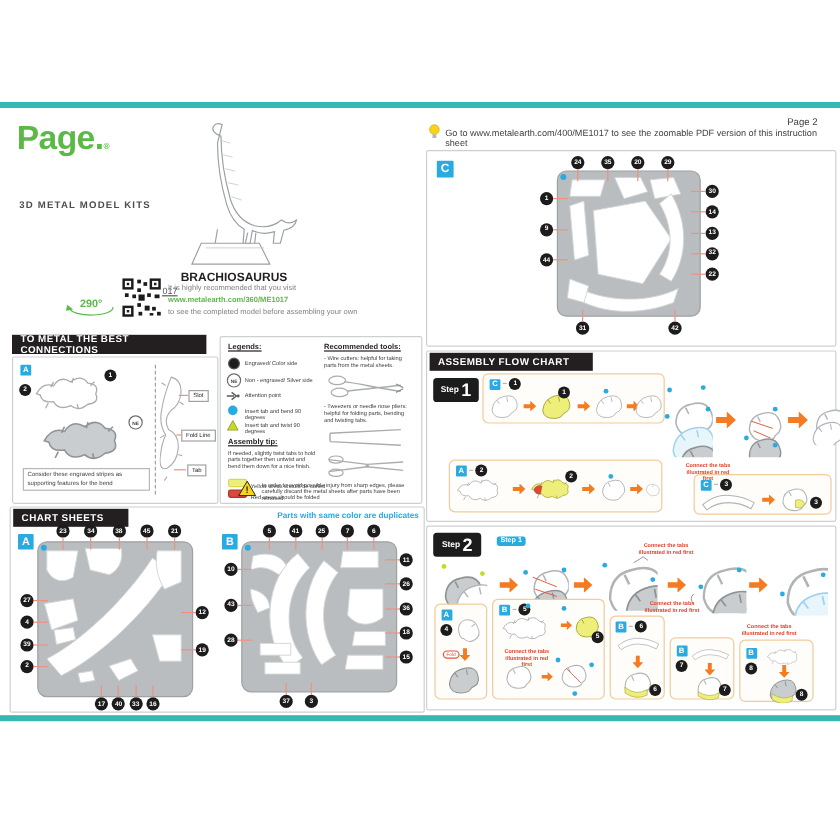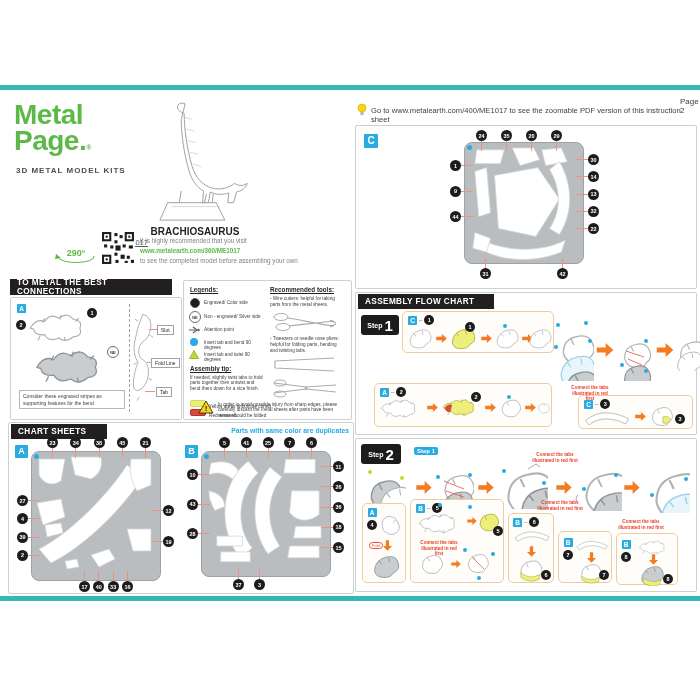--- a/index.html
+++ b/index.html
@@ -73,29 +73,28 @@
         <polygon points="3.5,0 7.5,0 7.5,7 11,7 5.5,13 0,7 3.5,7"></polygon>
       </symbol>
   </defs>
 </svg>
 
 <div>
 
   <div class="bar" style="top:85px"></div>
   <div class="bar" style="top:596px"></div>
 
-  <div class="abs" style="left:680px;top:97px;font-size:8px;color:#414042;">Page 2</div>
+  <div class="abs" style="left:656px;top:97px;font-size:8px;color:#414042;">Page 2</div>
   <svg class="abs" style="left:357px;top:103px" width="10" height="14" viewBox="0 0 10 14">
     <circle cx="5" cy="5" r="4" fill="#f7d417" stroke="#d8b90a" stroke-width="0.7"></circle>
     <rect x="3.4" y="9" width="3.2" height="3" fill="#b5b7b9"></rect>
   </svg>
   <div class="abs" style="left:371px;top:106px;font-size:7.6px;color:#414042;">Go to www.metalearth.com/400/ME1017 to see the zoomable PDF version of this instruction sheet</div>
 
   <div class="abs" style="left:14px;top:102px;font-size:28px;font-weight:bold;color:#5cb947;line-height:26px;letter-spacing:-0.5px;">
-    <div><span>Metal</span></div>
     <div><span>Page</span><span>.</span><span style="font-size:7px;vertical-align:baseline;">®</span></div>
   </div>
   <div class="abs" style="left:16px;top:166px;font-size:8px;font-weight:bold;color:#4d4d4f;letter-spacing:1px;">3D METAL MODEL KITS</div>
 
   <svg class="abs" style="left:130px;top:98px" width="118" height="126" viewBox="0 0 120 130">
     <path d="M38,108 L88,108 L97,126 L30,126 Z" fill="#fff" stroke="#9aa0a3" stroke-width="1"></path>
     <path d="M56,6 c-7,-3 -11,4 -5,8 l4,2 c0,16 3,36 8,54 c4,13 11,20 21,23 c9,2 17,0 23,-5 c4,3 9,3 13,0 c-1,5 -6,8 -11,9 l-3,11 h-6 l1,-10 c-6,2 -13,2 -19,-1 l-2,11 h-6 l1,-12 c-7,-4 -12,-11 -15,-21 c-5,-17 -8,-37 -8,-53 z" fill="#fff" stroke="#9aa0a3" stroke-width="1"></path>
     <path d="M56,20 l7,2 M57,32 l8,2 M59,44 l8,2 M61,56 l9,2 M64,68 l9,3" stroke="#c3c7c9" stroke-width="0.7" fill="none"></path>
     <path d="M52,96 L50,108 M78,99 L76,108 M85,99 L84,108" stroke="#9aa0a3" stroke-width="1" fill="none"></path>
     <path d="M42,112 l50,0" stroke="#c3c7c9" stroke-width="0.7"></path>

